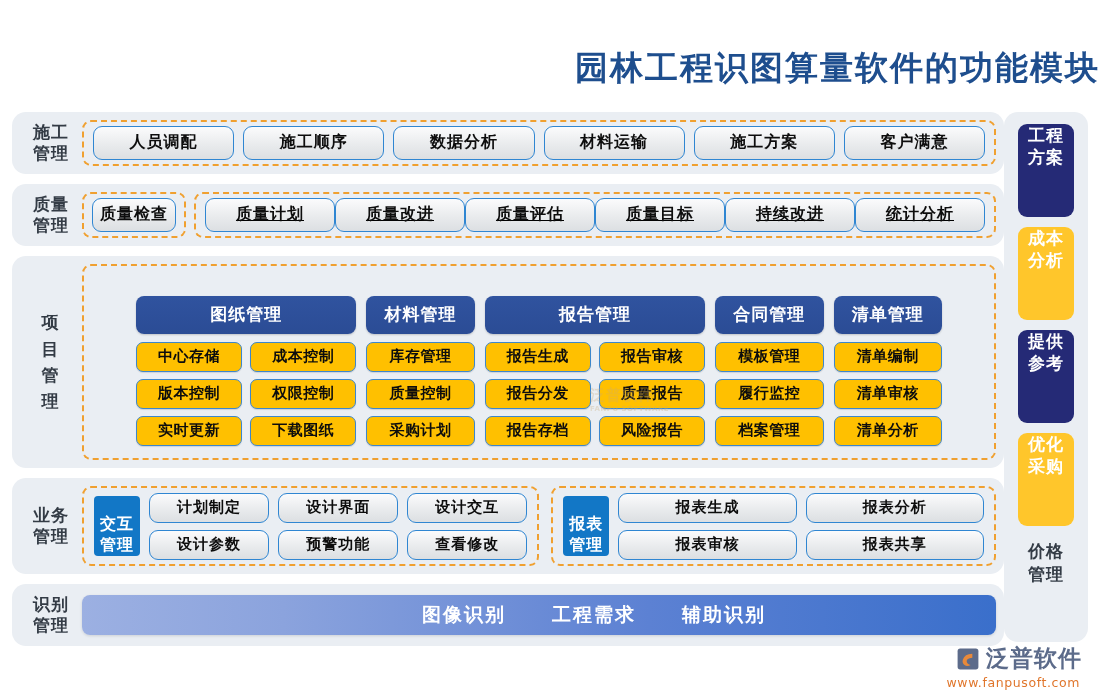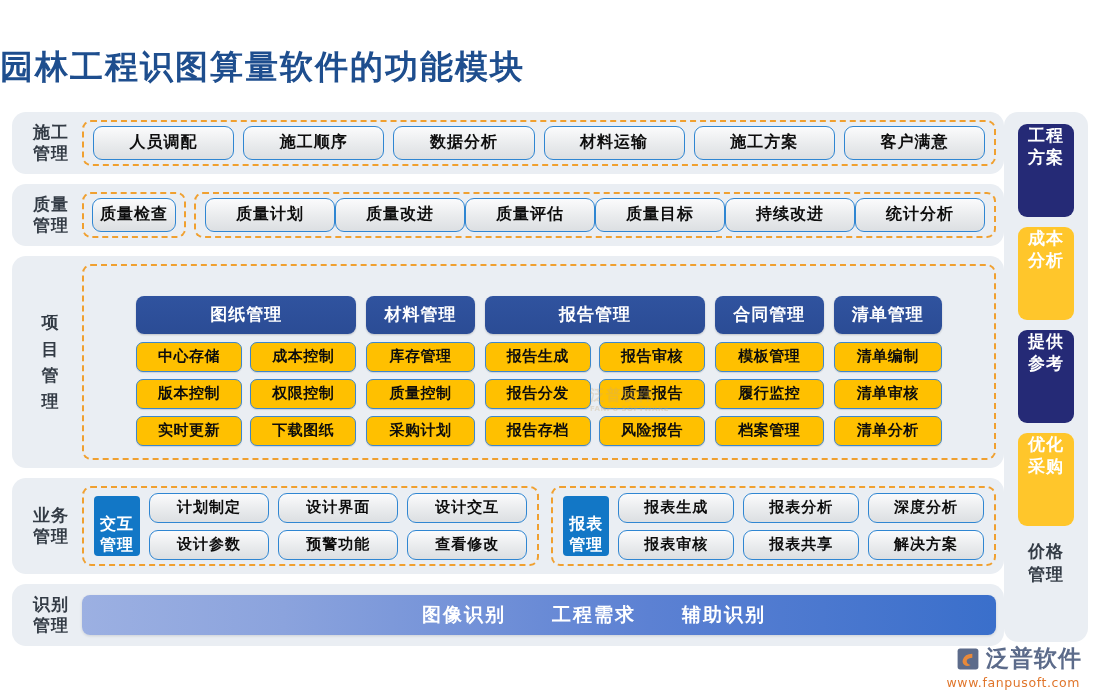--- a/index.html
+++ b/index.html
@@ -12,27 +12,26 @@
   #page {
     position: relative;
     width: 1100px; height: 700px;
     background: #ffffff;
   }
 
   
   .title {
     position: absolute;
     top: 48px; left: 0; width: 1100px;
-    text-align: left;
+    text-align: right;
     font-size: 33px;
     font-weight: bold;
     color: #1e4e8e;
     letter-spacing: 2px;
     line-height: 1.2;
-    font-family: Liberation Serif, serif;
   }
 
   
   .main-col {
     position: absolute;
     left: 12px; top: 112px;
     width: 992px;
   }
 
   .band {
@@ -87,21 +86,21 @@
   
   .row1 { height: 62px; padding: 6px 8px; }
   .row1 .dashed { padding: 7px 9px; height: 46px; gap: 9px; }
   .row1 .pill { flex: 1; }
 
   
   .row2 { height: 62px; padding: 0 8px; }
   .row2 .q-wrap { flex: 1; display: flex; align-items: center; gap: 8px; }
   .row2 .dashed.solo { flex: 0 0 104px; padding: 7px 8px; height: 46px; }
   .row2 .dashed.solo .pill { flex: 1; }
-  .row2 .dashed.rest { padding: 7px 9px; height: 46px; gap: 0; }
+  .row2 .dashed.rest { padding: 7px 9px; height: 46px; gap: 0; text-decoration: underline; }
   .row2 .dashed.rest .pill { flex: 1; }
 
   
   .row3 { height: 212px; padding: 0 8px; align-items: stretch; }
   .row3 .band-label {
     display: flex; align-items: center; justify-content: center;
   }
   .row3 .dashed {
     padding: 14px 10px 12px;
     margin: 8px 0;
@@ -447,24 +446,20 @@
           </div>
           <div class="bcols">
             <div class="bcol">
               <div class="pill">报表生成</div>
               <div class="pill">报表审核</div>
             </div>
             <div class="bcol">
               <div class="pill">报表分析</div>
               <div class="pill">报表共享</div>
             </div>
-            <div class="bcol">
-              <div class="pill">深度分析</div>
-              <div class="pill">解决方案</div>
-            </div>
           </div>
         </div>
 
       </div>
     </div>
 
     <div class="band row5">
       <div class="band-label">
         <span>识别</span>
         <span>管理</span>

